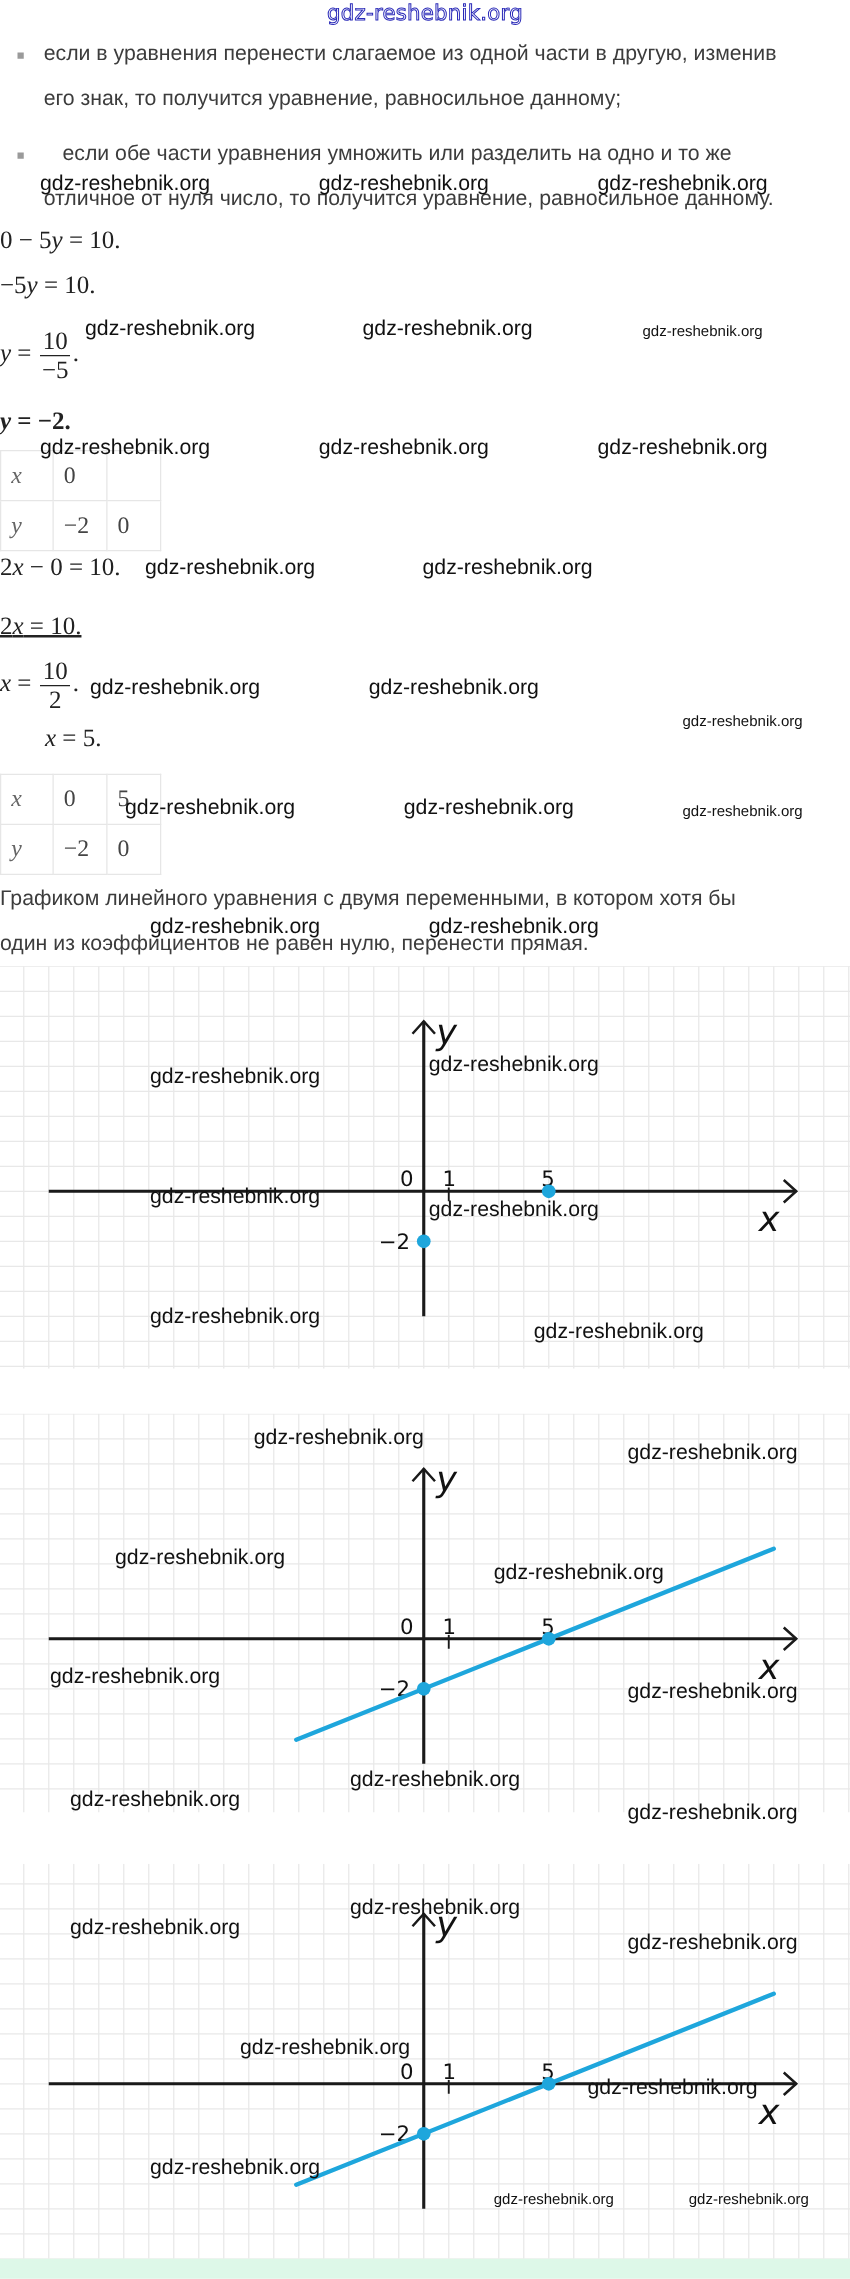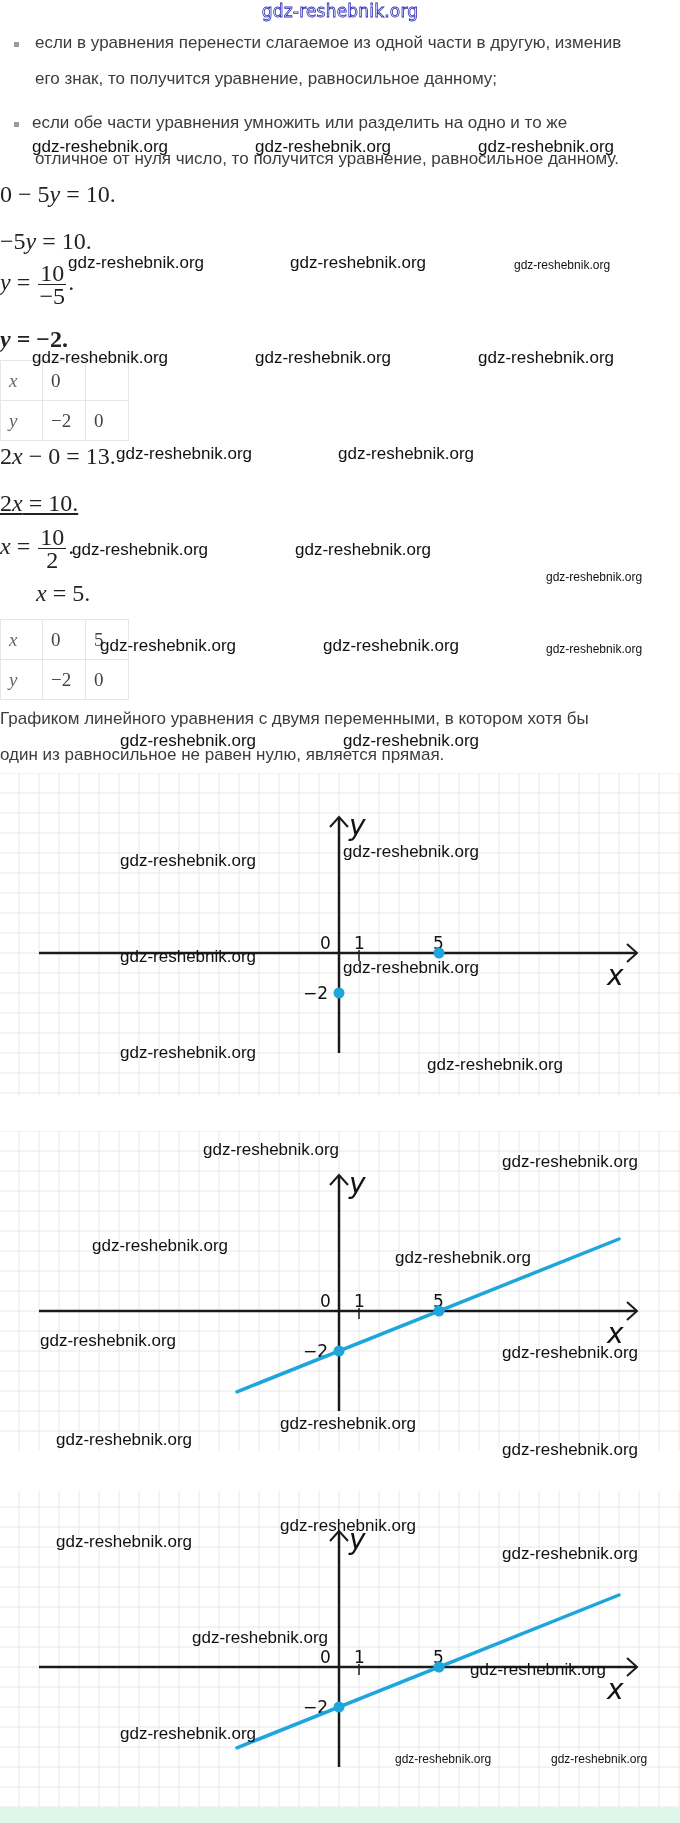--- a/index.html
+++ b/index.html
@@ -3,21 +3,21 @@
 <meta charset="utf-8">
 <style>
   html, body { margin:0; padding:0; background:#ffffff; }
   body { width:680px; height:1823px; position:relative; overflow:hidden;
          font-family:"Liberation Sans", sans-serif; color:#3a3a3a; }
   .abs { position:absolute; white-space:nowrap; }
   .logo { left:0; width:680px; top:1px; text-align:center; font-family:"DejaVu Sans", sans-serif;
           font-size:17px; color:#ffffff; -webkit-text-stroke:0.8px #2a2ab8; letter-spacing:0.2px; }
   .bullet-dot { width:5px; height:5px; background:#9a9a9a; }
   .para { font-size:17px; color:#3c3c3c; }
-  .math { font-family:"Liberation Serif", serif; font-size:24px; color:#222; }
+  .math { font-family:"Liberation Serif", serif; font-size:20px; color:#222; }
   .math i { font-style:italic; }
   .frac { display:inline-block; vertical-align:middle; text-align:center; margin:0 2px; }
   .frac .num { display:block; border-bottom:1px solid #222; padding:0 2px; line-height:22px; }
   .frac .den { display:block; line-height:22px; }
   table.vt { position:absolute; left:0; border-collapse:collapse; font-family:"Liberation Serif", serif; font-size:19px; color:#444; }
   table.vt td { border:1px solid #e6e6e6; height:39px; padding:0 8px; text-align:left; }
   table.vt td.h { font-style:italic; color:#666; width:25px; }
   table.vt td.c { width:26px; }
   .wm { font-family:"Liberation Sans", sans-serif; font-size:17px; color:#111; }
   .wm.sm { font-size:12px; }
@@ -27,65 +27,65 @@
 </style>
 </head>
 <body>
 
 <div class="abs logo">gdz-reshebnik.org</div>
 
 <div class="abs bullet-dot" style="left:14px;top:42px;"></div>
 <div class="abs para" style="left:35px;top:33px;">если в уравнения перенести слагаемое из одной части в другую, изменив</div>
 <div class="abs para" style="left:35px;top:69px;">его знак, то получится уравнение, равносильное данному;</div>
 <div class="abs bullet-dot" style="left:14px;top:122px;"></div>
-<div class="abs para" style="left:32px;top:113px;text-align:center;">если обе части уравнения умножить или разделить на одно и то же</div>
+<div class="abs para" style="left:50px;top:113px;text-align:center;">если обе части уравнения умножить или разделить на одно и то же</div>
 <div class="abs para" style="left:35px;top:149px;">отличное от нуля число, то получится уравнение, равносильное данному.</div>
 
 <div class="abs math" style="left:0;top:181px;"><span>0 − 5</span><i>y</i><span> = 10.</span></div>
-<div class="abs math" style="left:0;top:228px;"><span>−5</span><i>y</i><span> = 10.</span></div>
+<div class="abs math" style="left:0;top:217px;"><span>−5</span><i>y</i><span> = 10.</span></div>
 <div class="abs math" style="left:0;top:262px;"><i>y</i><span> = </span><span class="frac"><span class="num">10</span><span class="den">−5</span></span><span>.</span></div>
 <div class="abs math" style="left:0;top:326px;font-weight:bold;"><i>y</i><span> = −2.</span></div>
 
 <table class="vt" style="top:360px;">
   <tbody>
       <tr>
     <td class="h">x</td>
     <td class="c">0</td>
     <td class="c"></td>
   </tr>
   <tr>
     <td class="h">y</td>
     <td class="c">−2</td>
     <td class="c">0</td>
   </tr>
 </tbody>
   </table>
 
-<div class="abs math" style="left:0;top:443px;"><span>2</span><i>x</i><span> − 0 = 13.</span></div>
+<div class="abs math" style="left:0;top:443px;"><span>2</span><i>x</i><span> − 0 = 10.</span></div>
 <div class="abs math" style="left:0;top:490px;text-decoration:underline;"><span>2</span><i>x</i><span> = 10.</span></div>
 <div class="abs math" style="left:0;top:526px;"><i>x</i><span> = </span><span class="frac"><span class="num">10</span><span class="den">2</span></span><span>.</span></div>
 <div class="abs math" style="left:0;top:580px;padding-left:36px;"><i>x</i><span> = 5.</span></div>
 
 <table class="vt" style="top:619px;">
   <tbody>
       <tr>
     <td class="h">x</td>
     <td class="c">0</td>
     <td class="c">5</td>
   </tr>
   <tr>
     <td class="h">y</td>
     <td class="c">−2</td>
     <td class="c">0</td>
   </tr>
 </tbody>
   </table>
 
 <div class="abs para" style="left:0;top:709px;">Графиком линейного уравнения с двумя переменными, в котором хотя бы</div>
-<div class="abs para" style="left:0;top:745px;">один из равносильное не равен нулю, является прямая.</div>
+<div class="abs para" style="left:0;top:745px;">один из коэффициентов не равен нулю, перенести прямая.</div>
 
 <div class="graph" style="top:773px;height:322px;">
   <svg width="680" height="322">
       <line x1="19" y1="0" x2="19" y2="322" stroke="#e8e8e8" stroke-width="1"></line>
       <line x1="39" y1="0" x2="39" y2="322" stroke="#e8e8e8" stroke-width="1"></line>
       <line x1="59" y1="0" x2="59" y2="322" stroke="#e8e8e8" stroke-width="1"></line>
       <line x1="79" y1="0" x2="79" y2="322" stroke="#e8e8e8" stroke-width="1"></line>
       <line x1="99" y1="0" x2="99" y2="322" stroke="#e8e8e8" stroke-width="1"></line>
       <line x1="119" y1="0" x2="119" y2="322" stroke="#e8e8e8" stroke-width="1"></line>
       <line x1="139" y1="0" x2="139" y2="322" stroke="#e8e8e8" stroke-width="1"></line>

